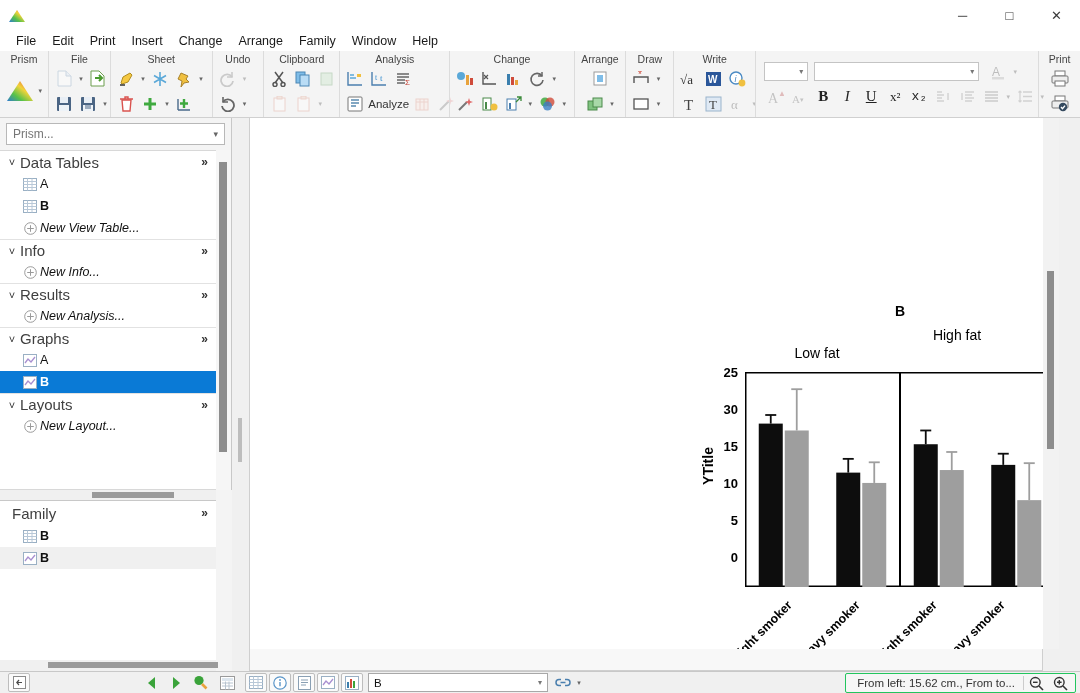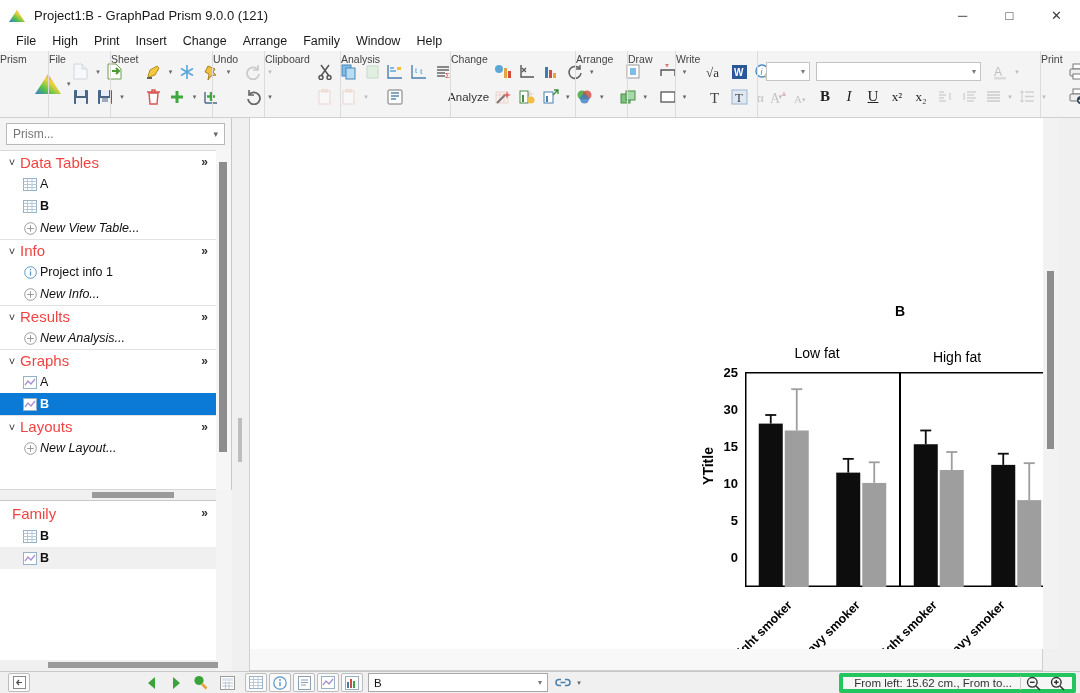--- a/index.html
+++ b/index.html
@@ -35,38 +35,38 @@
   .menu-item {
     padding:2px 8px; font-size:12.5px; color:#1a1a1a; line-height:16px;
   }
 
   
   .ribbon {
     position:absolute; left:0; top:51px; width:1080px; height:67px;
     background:#f4f4f4; border-bottom:1px solid #d0d0d0;
     display:flex; align-items:stretch;
   }
-  .rgroup { position:relative; display:flex; }
+  .rgroup { position:relative; display:flex; flex-direction:column; }
   .rgroup + .rgroup { border-left:1px solid #dcdcdc; }
   .rgroup-label {
     height:14px; line-height:14px; text-align:center; font-size:10.5px; color:#444;
     padding-top:1px;
   }
   .rgroup-body { flex:1; display:flex; align-items:center; padding:0 4px; }
   .rcol { display:flex; flex-direction:column; justify-content:center; gap:2px; }
   .rrow { display:flex; align-items:center; gap:2px; height:23px; }
   .ico {
     display:inline-flex; align-items:center; justify-content:center;
     font-size:13px; color:#555; line-height:1;
   }
   .ico.big { width:34px; height:44px; font-size:24px; }
   .ico.md { width:22px; height:22px; font-size:15px; }
   .caret { font-size:7px; color:#666; width:8px; text-align:center; }
   .dim { opacity:0.38; }
-  .lbl-inline { font-size:11.5px; color:#333;margin-left:40px; }
+  .lbl-inline { font-size:11.5px; color:#333; }
 
   .combo {
     height:19px; border:1px solid #c4c4c4; background:#fff;
     display:flex; align-items:center; font-size:11px; color:#333;
     padding:0 2px 0 4px;
   }
   .combo .cv { flex:1; overflow:hidden; white-space:nowrap; }
   .combo .ca { font-size:8px; color:#777; padding:0 2px; }
 
   
@@ -87,21 +87,21 @@
     position:absolute; left:0; top:32px; width:216px; height:340px;
     background:#ffffff; border-top:1px solid #d8d8d8; border-bottom:1px solid #d8d8d8;
     overflow:hidden;
   }
   .sect {
     display:flex; align-items:center; height:22px; padding-left:4px;
     border-top:1px solid #e2e2e2;
   }
   .sect:first-child { border-top:none; }
   .sect .chev { width:16px; font-size:11px; color:#333; text-align:center; }
-  .sect .sname { font-size:15px; color:#ef4444; flex:1; }
+  .sect .sname { font-size:15px; color:#404040; flex:1; }
   .sect .more { font-size:12px; color:#333; padding-right:8px; font-weight:bold; }
   .row {
     display:flex; align-items:center; height:22px; padding-left:20px; cursor:default;
   }
   .row .ri { width:20px; height:16px; display:flex; align-items:center; justify-content:center; }
   .row .rl { font-size:12.5px; color:#111; }
   .row .rl.b { font-weight:bold; }
   .row .rl.it { font-style:italic; }
   .row.sel { background:#0a7ad6; }
   .row.sel .rl { color:#ffffff; }
@@ -187,21 +187,21 @@
   .sb-btn.boxed { border:1px solid #bdbdbd; background:#fafafa; border-radius:2px; }
   .sb-combo {
     height:19px; width:180px; border:1px solid #a8a8a8; background:#fff;
     display:flex; align-items:center; padding:0 2px 0 5px; font-size:11.5px; color:#111;
     margin-left:4px;
   }
   .sb-combo .v { flex:1; }
   .sb-combo .a { font-size:8px; color:#777; padding:0 3px; }
   .sb-right {
     position:absolute; right:4px; top:1px; height:20px;
-    display:flex; align-items:center; border:4px solid #22c55e; background:#f6f6f6;
+    display:flex; align-items:center; border:1px solid #22c55e; background:#f6f6f6;
     padding:0 3px; border-radius:2px;
   }
   .sb-status-text { font-size:11.5px; color:#333; padding:0 8px; }
 </style>
 </head>
 <body>
 
 <div id="app">
 
   <div class="titlebar">
@@ -211,31 +211,30 @@
             <linearGradient id="pg" x1="0" y1="1" x2="1" y2="0">
           <stop offset="0%" stop-color="#2f7bd1"></stop>
               <stop offset="35%" stop-color="#57c24a"></stop>
           <stop offset="65%" stop-color="#f2d33a"></stop>
               <stop offset="100%" stop-color="#e2433c"></stop>
         </linearGradient>
           </defs>
         <path d="M9 1 L17 13 L1 13 Z" fill="url(#pg)"></path>
       </svg>
     </span>
-    <span class="title-text">Project1:B - GraphPad Prism 9.0.0 (121)</span>
     <div class="win-btns">
       <div class="win-btn">─</div>
       <div class="win-btn">□</div>
       <div class="win-btn close">✕</div>
     </div>
   </div>
 
   <div class="menubar">
     <div class="menu-item">File</div>
-    <div class="menu-item">High</div>
+    <div class="menu-item">Edit</div>
     <div class="menu-item">Print</div>
     <div class="menu-item">Insert</div>
     <div class="menu-item">Change</div>
     <div class="menu-item">Arrange</div>
     <div class="menu-item">Family</div>
     <div class="menu-item">Window</div>
     <div class="menu-item">Help</div>
   </div>
 
   <div class="ribbon">
@@ -668,21 +667,21 @@
             <span class="ico md dim">
                 <svg width="17" height="16" viewBox="0 0 17 16">
                   <text x="1" y="14" font-size="11" fill="#777" font-family="serif">A</text>
                   <text x="9" y="13" font-size="7" fill="#777">▾</text>
                 </svg>
               </span>
             <span class="ico md" style="font-weight:bold; font-family:'Liberation Serif',serif; font-size:15px; color:#222">B</span>
             <span class="ico md" style="font-style:italic; font-family:'Liberation Serif',serif; font-size:15px; color:#222">I</span>
             <span class="ico md" style="text-decoration:underline; font-family:'Liberation Serif',serif; font-size:15px; color:#222">U</span>
             <span class="ico md" style="font-family:'Liberation Serif',serif; font-size:13px; color:#222">x²</span>
-            <span class="ico md" style="font-family:Liberation Serif, serif; font-size:13px; color:#222">x₂</span>
+            <span class="ico md" style="font-family:Liberation Mono, monospace; font-size:13px; color:#222">x₂</span>
             <span class="ico md dim">
                 <svg width="17" height="15" viewBox="0 0 17 15">
                   <path d="M2 3h5M2 6h7M2 9h5M2 12h7" stroke="#999" stroke-width="1.4"></path>
                   <path d="M13 4v7" stroke="#999" stroke-width="1.4"></path>
                 </svg>
               </span>
             <span class="ico md dim">
                 <svg width="17" height="15" viewBox="0 0 17 15">
                   <path d="M6 3h9M6 6h7M6 9h9M6 12h7" stroke="#999" stroke-width="1.4"></path>
                   <path d="M3 4v7" stroke="#999" stroke-width="1.4"></path>
@@ -780,30 +779,20 @@
       </div>
 
       <div class="sect">
         <span class="chev">˅</span>
         <span class="sname">Info</span>
         <span class="more">»</span>
       </div>
       <div class="row">
         <span class="ri">
             <svg width="13" height="13" viewBox="0 0 13 13">
-              <circle cx="6.5" cy="6.5" r="5.8" fill="none" stroke="#5a95c8"></circle>
-              <path d="M6.5 5.4v4.2" stroke="#5a95c8" stroke-width="1.3"></path>
-              <circle cx="6.5" cy="3.6" r="0.8" fill="#5a95c8"></circle>
-            </svg>
-          </span>
-        <span class="rl">Project info 1</span>
-      </div>
-      <div class="row">
-        <span class="ri">
-            <svg width="13" height="13" viewBox="0 0 13 13">
               <circle cx="6.5" cy="6.5" r="5.8" fill="none" stroke="#9a9a9a"></circle>
               <path d="M6.5 3.2v6.6M3.2 6.5h6.6" stroke="#9a9a9a"></path>
             </svg>
           </span>
         <span class="rl it">New Info...</span>
       </div>
 
       <div class="sect">
         <span class="chev">˅</span>
         <span class="sname">Results</span>
@@ -900,21 +889,21 @@
     <div class="split-grip"></div>
   </div>
 
   <div class="canvas">
 
     <div class="chart">
 
       <div class="chart-title" style="left:0; top:0; width:420px">B</div>
 
       <div class="grp-label" style="left:72px; top:42px; width:110px">Low fat</div>
-      <div class="grp-label" style="left:212px; top:46px; width:110px">High fat</div>
+      <div class="grp-label" style="left:212px; top:24px; width:110px">High fat</div>
 
       <div class="ytitle" style="left:-12px; top:155px; width:60px; text-align:center">YTitle</div>
 
       <div class="ytick-lab" style="left:22px; top:62px">25</div>
       <div class="ytick-lab" style="left:22px; top:99px">30</div>
       <div class="ytick-lab" style="left:22px; top:136px">15</div>
       <div class="ytick-lab" style="left:22px; top:173px">10</div>
       <div class="ytick-lab" style="left:22px; top:210px">5</div>
       <div class="ytick-lab" style="left:22px; top:247px">0</div>
 

